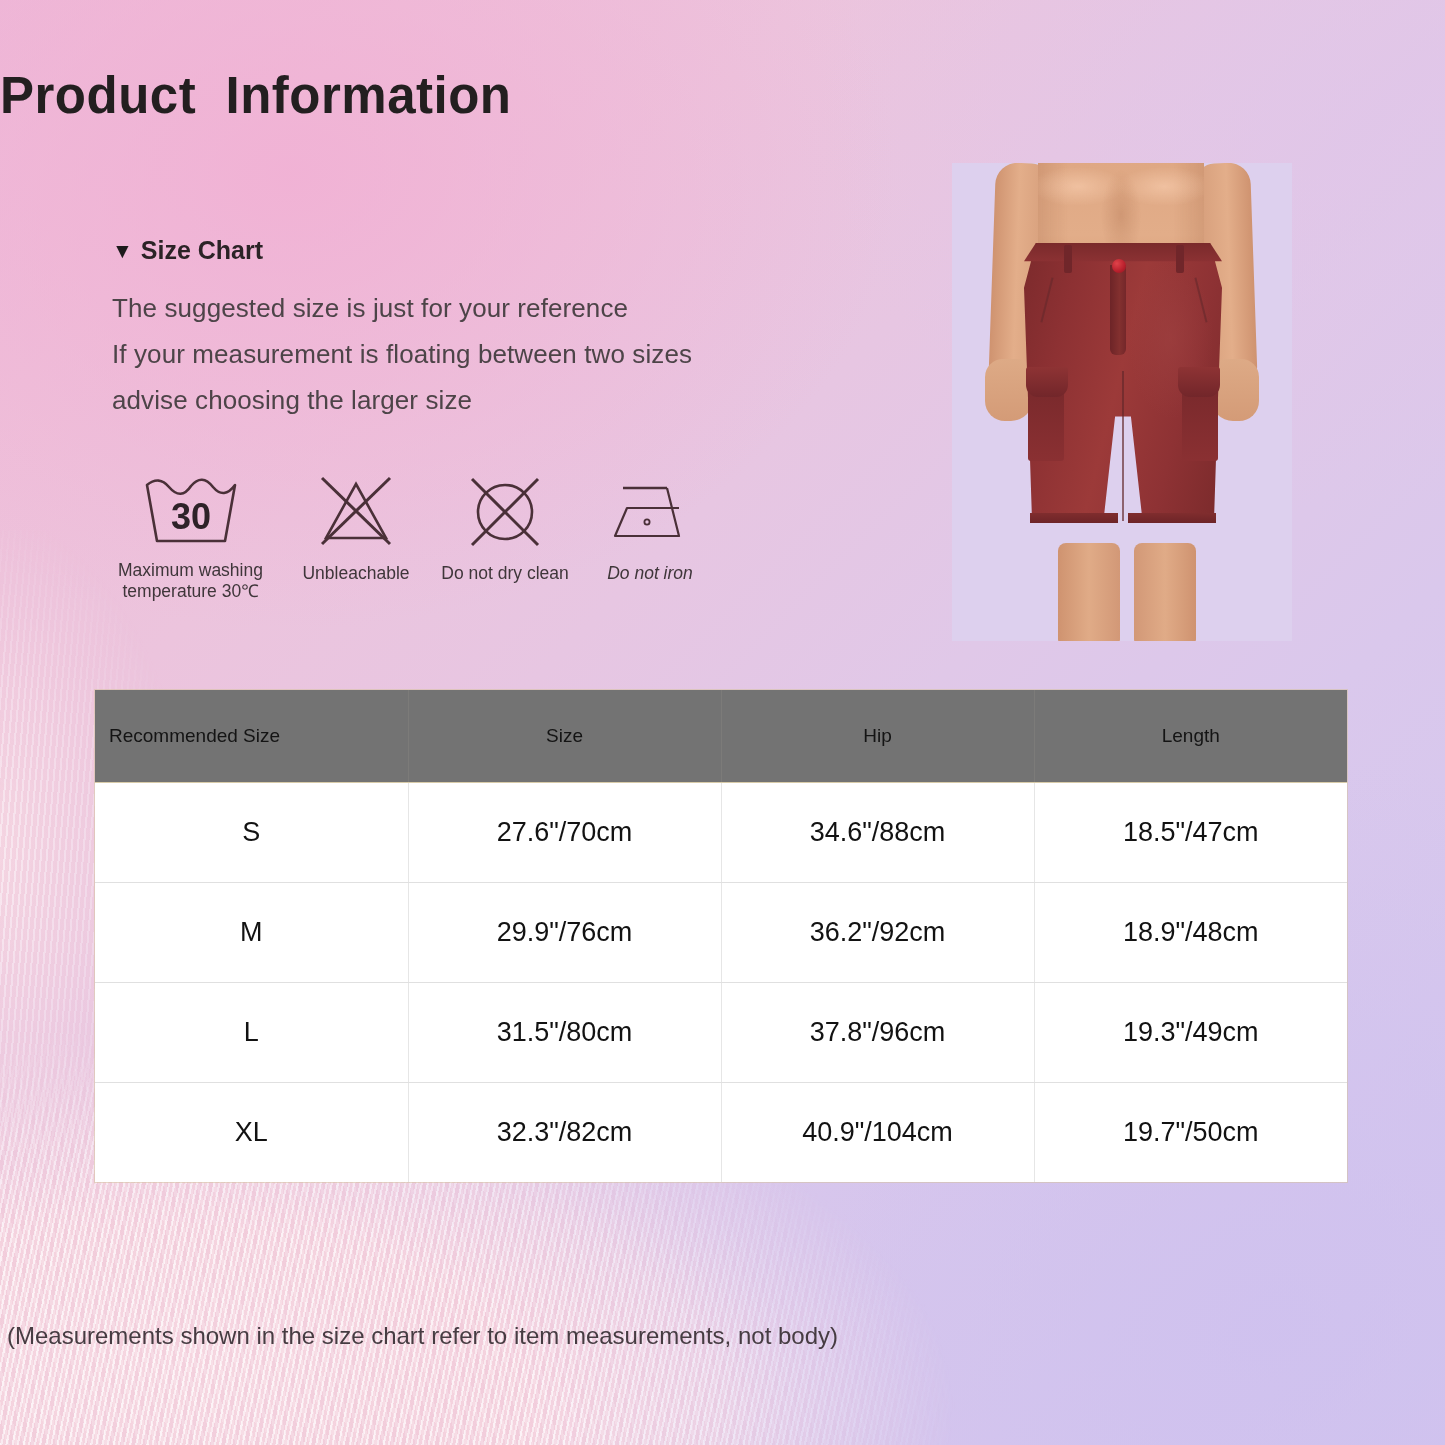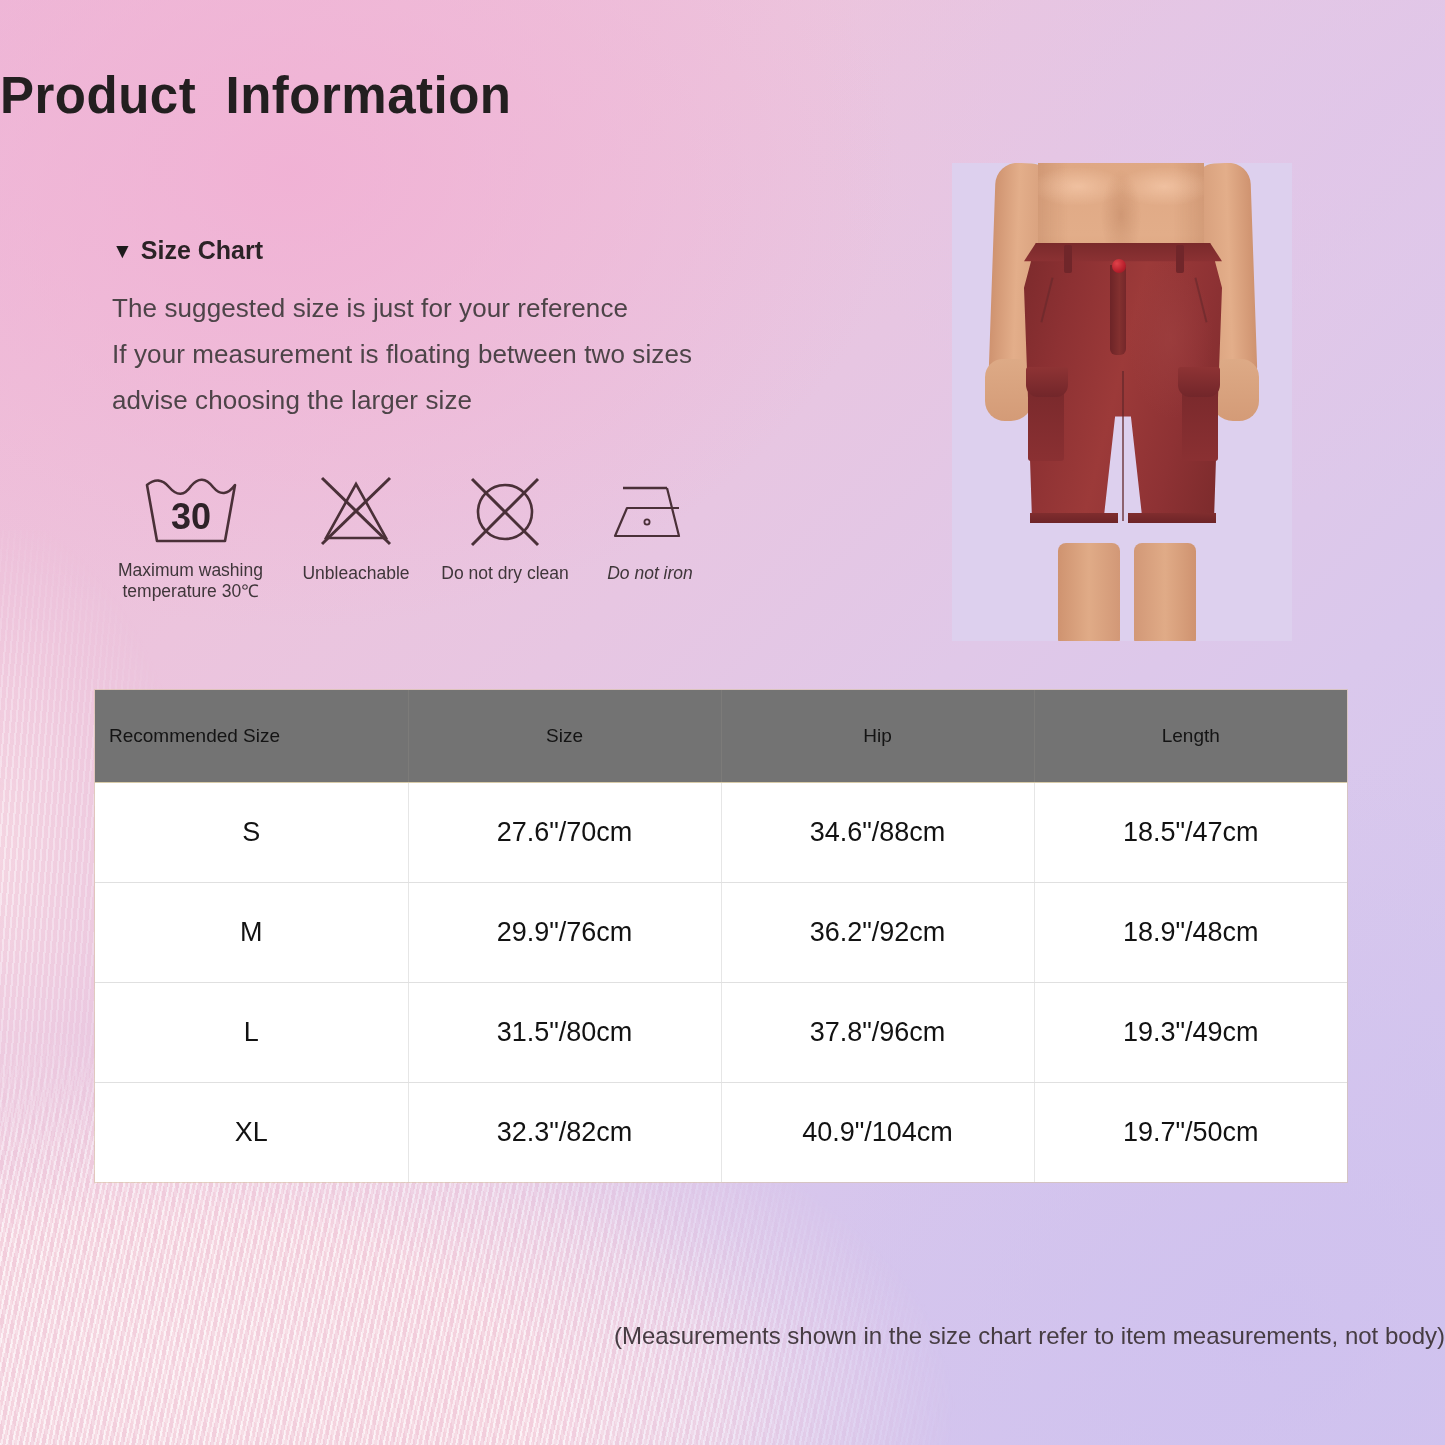--- a/index.html
+++ b/index.html
@@ -251,22 +251,22 @@
     text-align:center;
     border-right:1px solid #e6e6e6;
     border-bottom:1px solid #e0e0e0;
   }
   #size-table td:last-child{ border-right:none; }
   #size-table tr:last-child td{ border-bottom:none; }
 
   
   #footer-note{
     position:absolute; left:0; top:1322px; width:100%;
-    text-align:right;
-    font-size:24px; color:#463c42;
+    text-align:left;
+    font-size:24px; color:#463c42;padding-left:7px;
   }
 </style>
 </head>
 <body>
 
 <div id="bg-gradient"></div>
 <div id="bg-gradient-2"></div>
 <div id="fur"></div>
 <div id="fur-left"></div>
 

